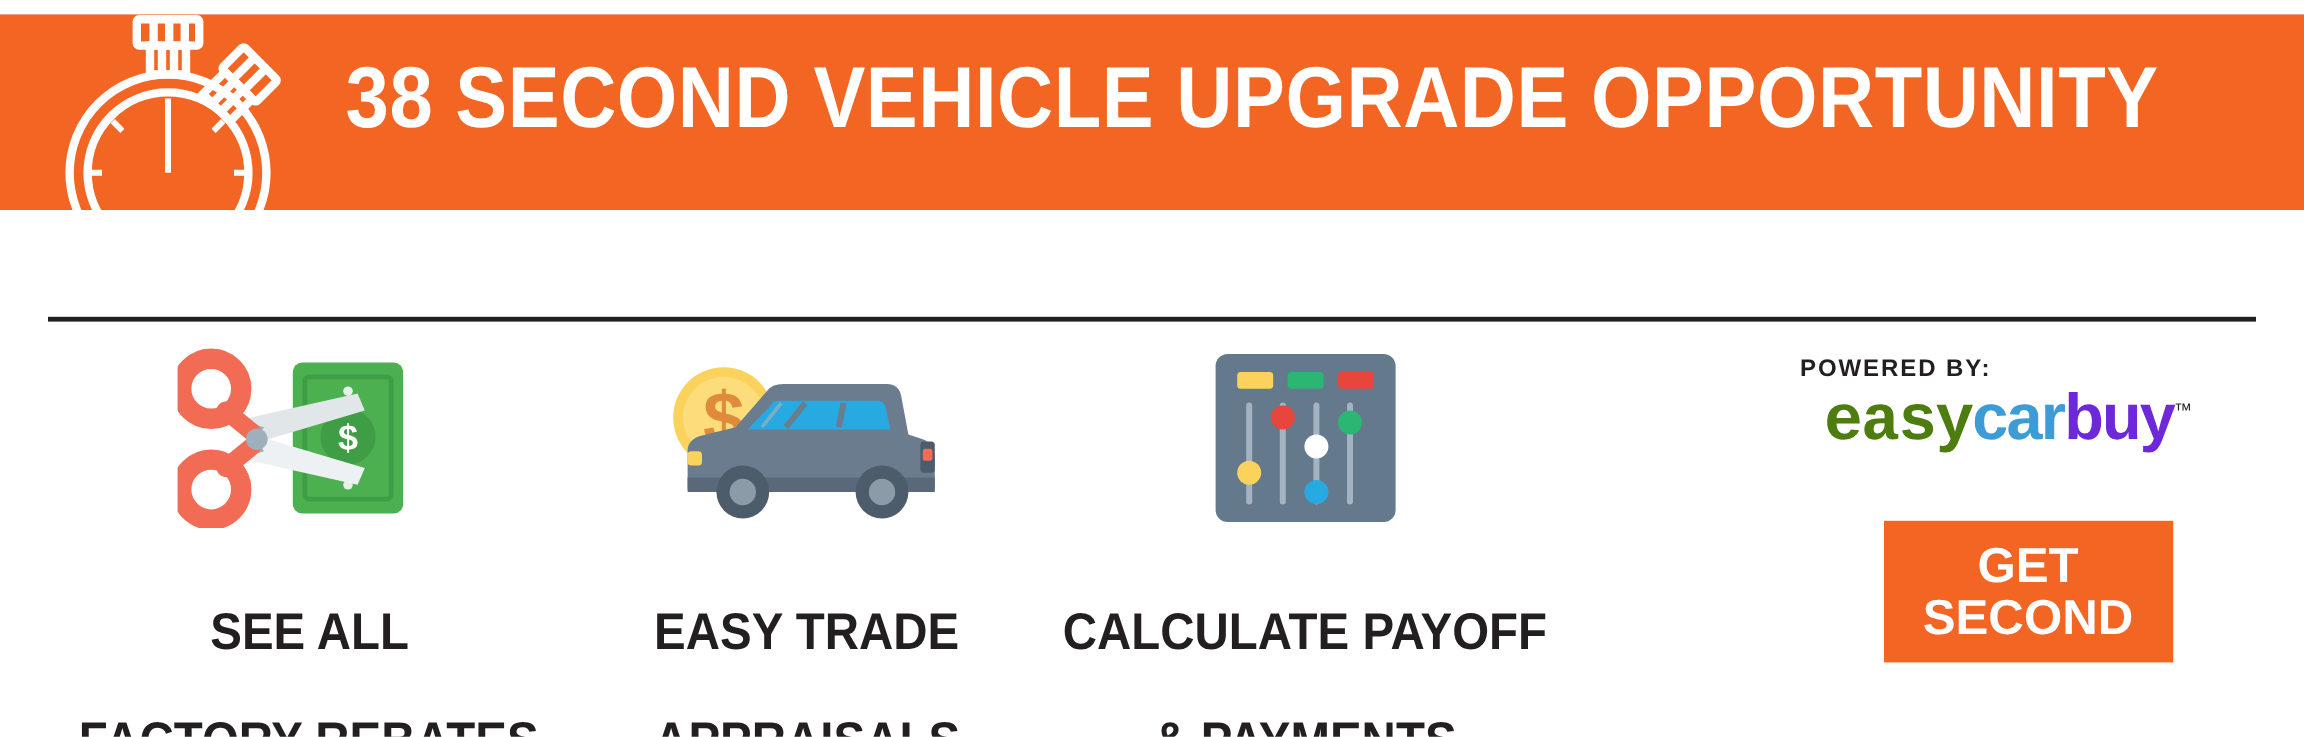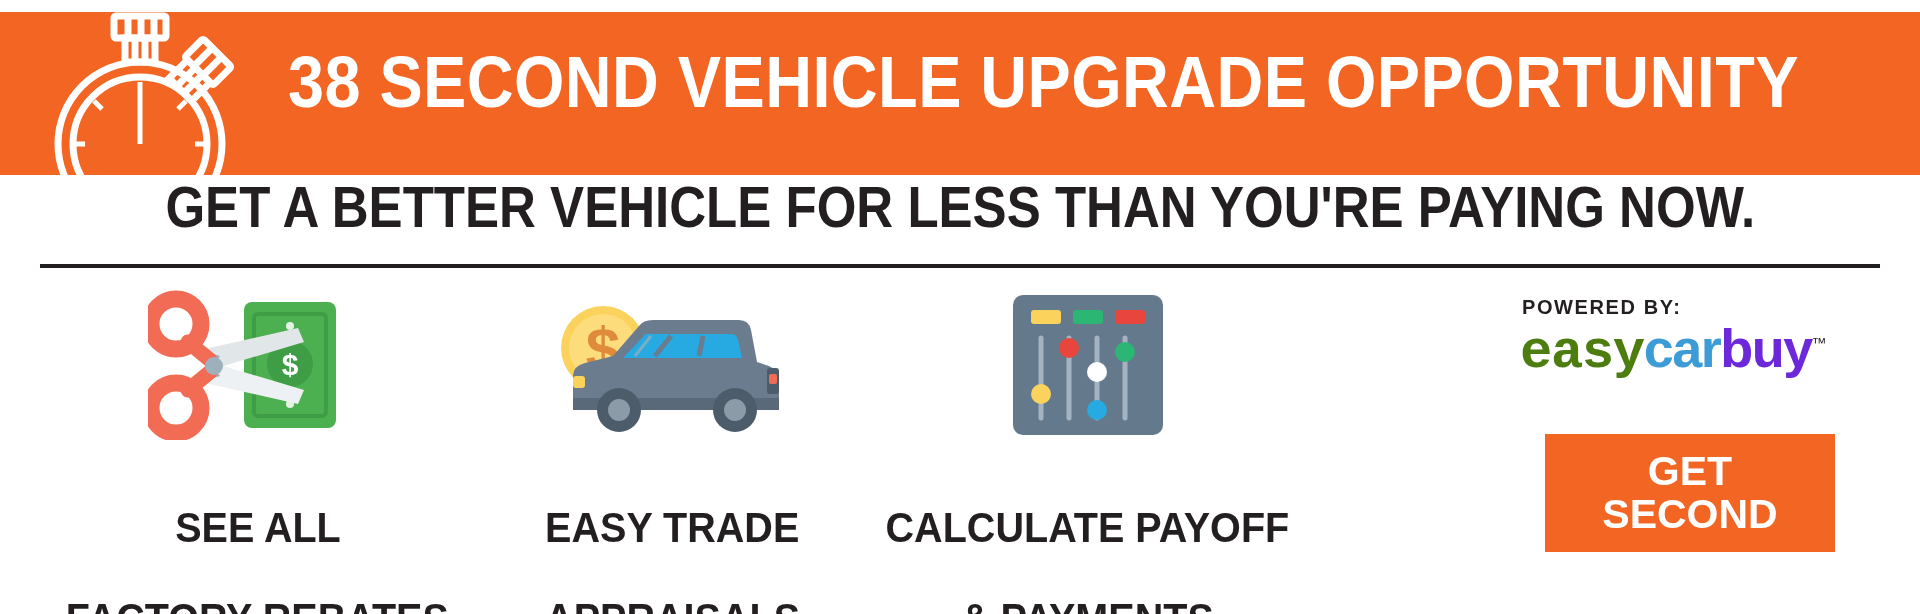--- a/index.html
+++ b/index.html
@@ -77,21 +77,20 @@
   }
   .feature-label span{display:inline-block;transform:scaleX(0.92);transform-origin:center;}
 
   
   .right-panel{
     position:absolute;right:40px;top:296px;width:380px;
     display:flex;flex-direction:column;align-items:center;
   }
   .powered-by{
     align-self:flex-start;
-    margin-left:22px;
     color:#231F20;
     font-size:20px;
     font-weight:700;
     letter-spacing:1.6px;
     font-family:"Liberation Sans", sans-serif;
   }
   .logo{
     align-self:flex-start;
     margin-left:20px;
     margin-top:2px;
@@ -101,21 +100,21 @@
     line-height:1;
     font-family:"Liberation Sans", sans-serif;
     position:relative;
   }
   .logo .easy{color:#4d7c0f;font-family:Liberation Mono, monospace;}
   .logo .car{color:#3D9BD6;}
   .logo .buy{color:#6d28d9;}
   .logo .tm{font-size:15px;font-weight:400;vertical-align:super;color:#231F20;letter-spacing:0;}
   .cta{
     margin-top:54px;
-    width:290px;height:118px;
+    width:241px;height:118px;
     background:#F26522;
     color:#ffffff;
     display:flex;flex-direction:column;align-items:center;justify-content:center;
     font-size:41px;font-weight:700;line-height:1.06;
     border:none;cursor:pointer;
     font-family:"Liberation Sans", sans-serif;
     text-align:center;
   }
 </style>
 </head>
@@ -155,23 +154,20 @@
           <line x1="158" y1="97" x2="150" y2="105" stroke-width="5"></line>
           <line x1="45" y1="140" x2="57" y2="140" stroke-width="5"></line>
           <line x1="179" y1="140" x2="167" y2="140" stroke-width="5"></line>
         </g>
       </svg>
     </div>
 
     <div class="header-title">38 SECOND VEHICLE UPGRADE OPPORTUNITY</div>
   </div>
 
-  <div class="subhead">
-    <span>GET A BETTER VEHICLE FOR LESS THAN YOU'RE PAYING NOW.</span>
-  </div>
 
   <div class="divider"></div>
 
   <div class="features">
 
     <div class="feature feature-1">
       <div class="feature-icon">
         <svg viewBox="0 0 220 150" width="220" height="150" aria-hidden="true">
 
           <rect x="96" y="12" width="92" height="126" rx="8" fill="#4CAF50"></rect>

